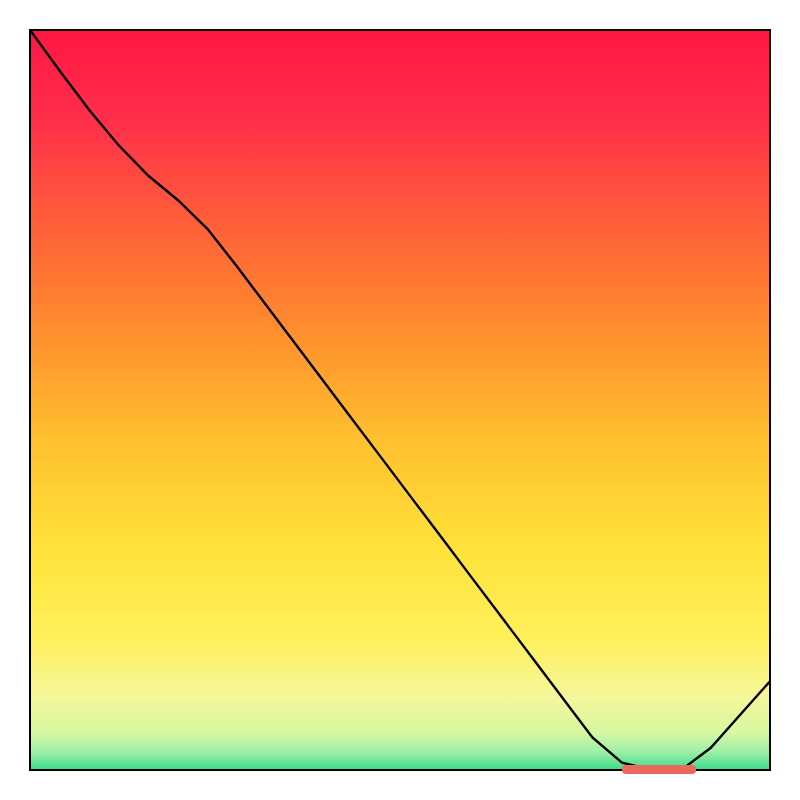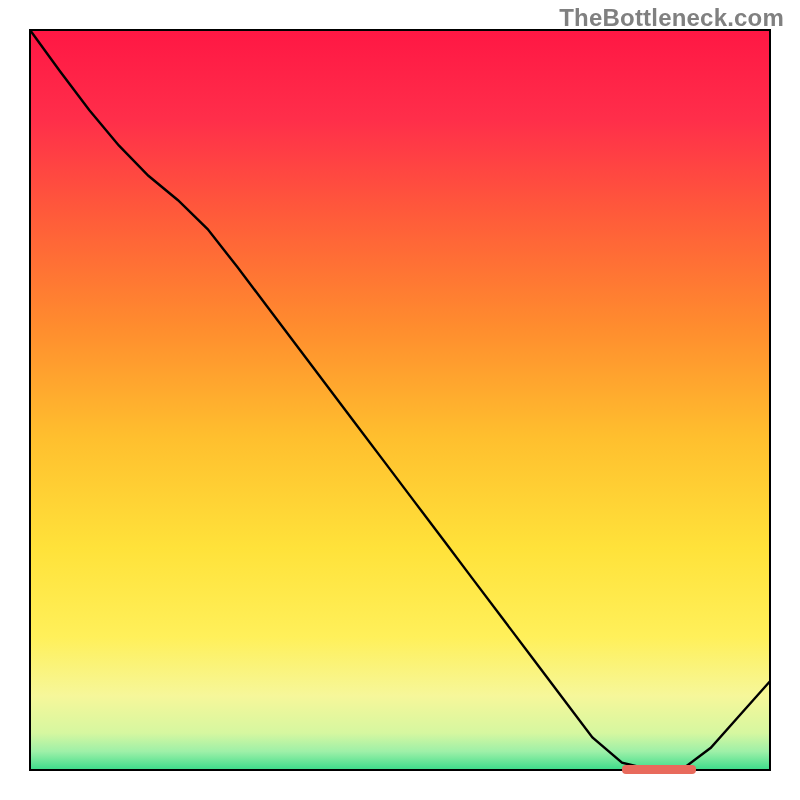--- a/index.html
+++ b/index.html
@@ -31,21 +31,20 @@
     top: 0;
     left: 0;
     width: 800px;
     height: 800px;
   }
 </style>
 </head>
 <body>
 
 <div class="container">
-  <div class="watermark">TheBottleneck.com</div>
   <svg class="chart" viewBox="0 0 800 800">
     <defs>
       <linearGradient id="bg-grad" x1="0" y1="0" x2="0" y2="1">
           <stop offset="0%" stop-color="#ff1744"></stop>
           <stop offset="12%" stop-color="#ff2e4a"></stop>
           <stop offset="25%" stop-color="#ff5b3a"></stop>
           <stop offset="40%" stop-color="#ff8c2e"></stop>
           <stop offset="55.00000000000001%" stop-color="#ffbf2e"></stop>
           <stop offset="70%" stop-color="#ffe23a"></stop>
           <stop offset="82%" stop-color="#fff05a"></stop>

